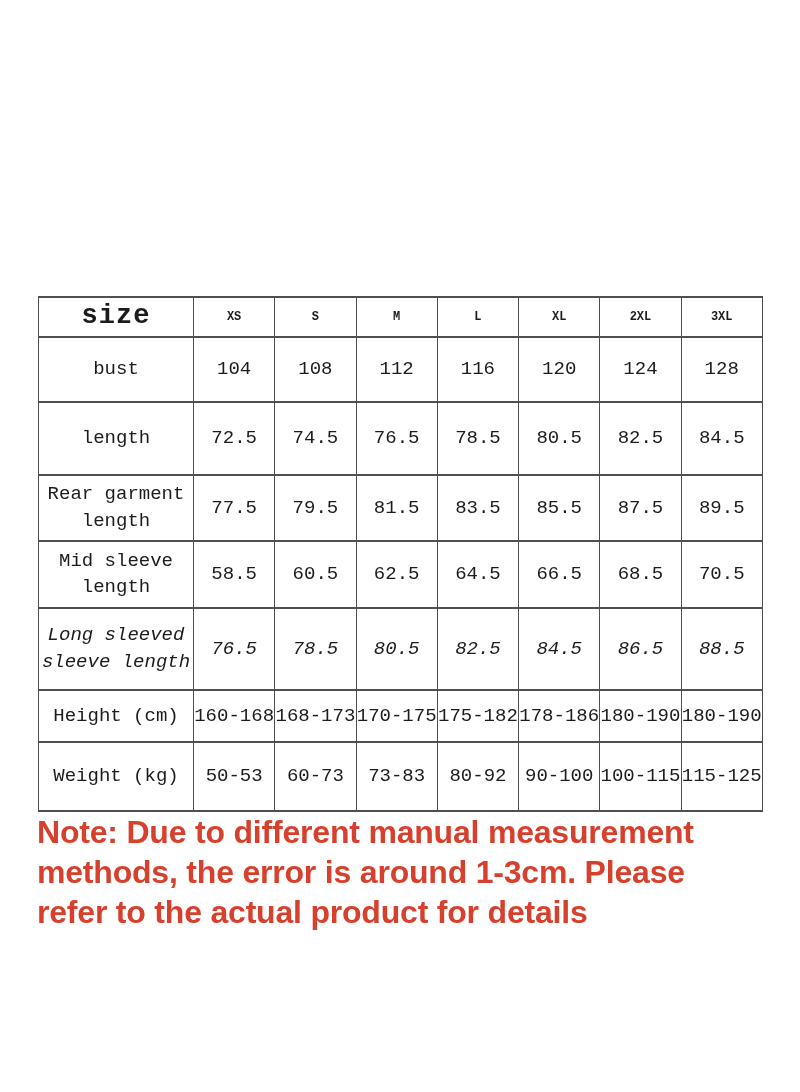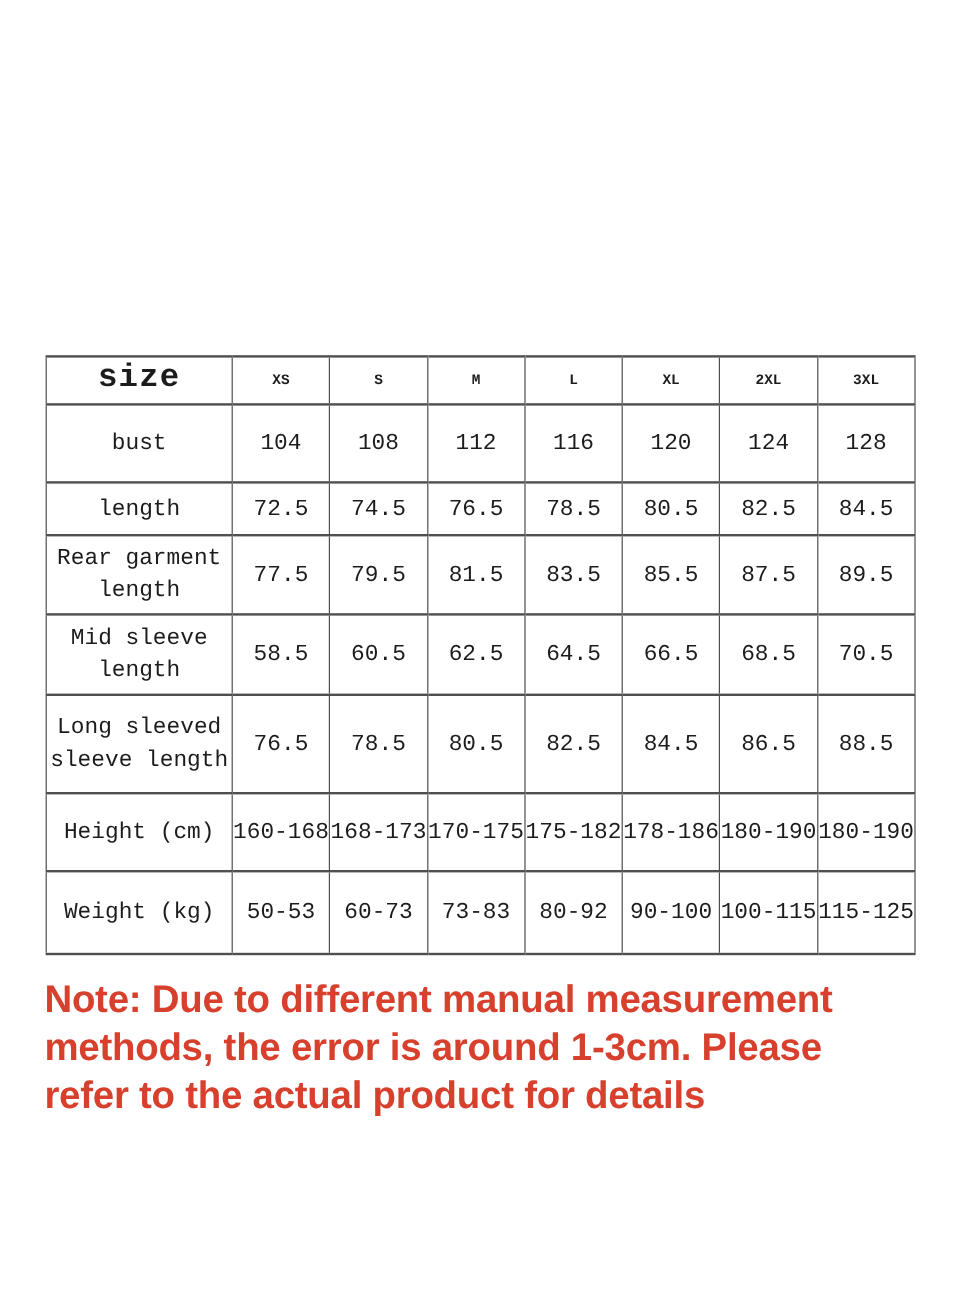--- a/index.html
+++ b/index.html
@@ -48,25 +48,25 @@
   .size-table th.col-head {
     font-size: 12px;
     font-weight: 600;
   }
   .size-table td.lbl {
     white-space: normal;
     padding: 0 2px;
   }
   tr.r-h  { height: 36px; }
   tr.r-0  { height: 65px; }
-  tr.r-1  { height: 44px; }
+  tr.r-1  { height: 73px; }
   tr.r-2  { height: 66px; }
   tr.r-3  { height: 67px; margin-top: 12px; }
-  tr.r-4  { height: 82px; }
-  tr.r-5  { height: 65px; }
+  tr.r-4  { height: 82px; font-style: italic; }
+  tr.r-5  { height: 52px; }
   tr.r-6  { height: 69px; margin-left: 32px; }
   .note {
     position: absolute;
     left: 37px;
     top: 812px;
     width: 730px;
     color: #d8402e;
     font-family: "Liberation Sans", sans-serif;
     font-size: 32px;
     font-weight: 700;

